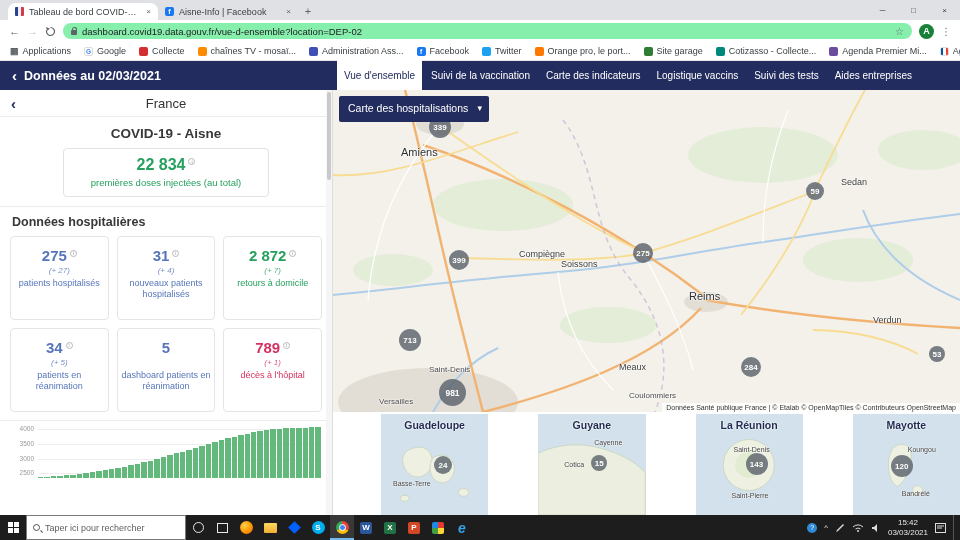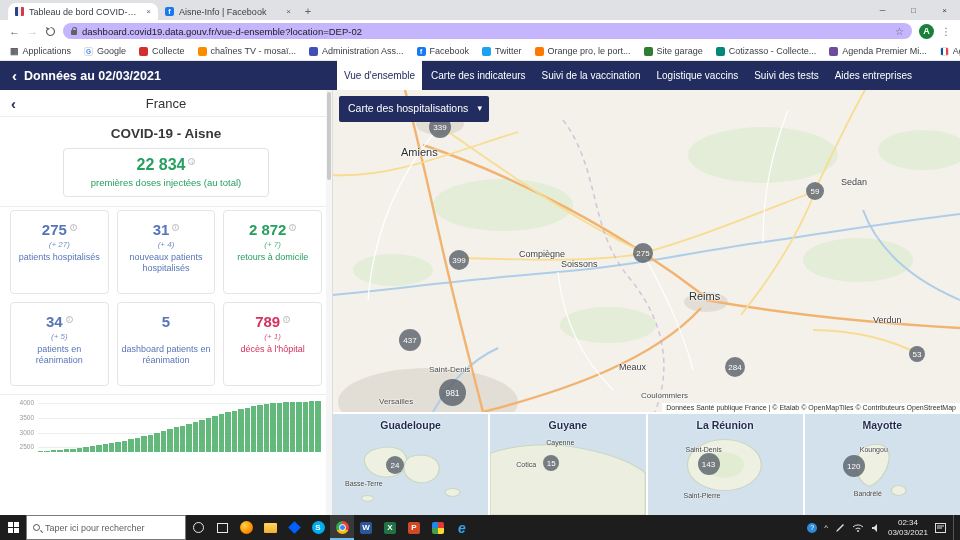--- a/index.html
+++ b/index.html
@@ -17,21 +17,21 @@
   .tab-title { overflow:hidden; text-overflow:ellipsis; white-space:nowrap; flex:1; }
   .tab-close { color:#5f6368; font-size:8px; flex:none; }
   .newtab { width:20px; text-align:center; color:#5f6368; font-size:11px; padding-bottom:3px; }
   .win-controls { margin-left:auto; display:flex; height:20px; }
   .wc { width:31px; height:20px; display:flex; align-items:center; justify-content:center; font-size:8px; color:#3c4043; }
 
   
   .addrbar { position:absolute; left:0; top:20px; width:960px; height:22px; background:#fff; display:flex; align-items:center; gap:7px; padding:0 9px; }
   .nav-ic { color:#5f6368; font-size:11px; line-height:1; }
   .nav-ic.disabled { color:#c4c7cb; }
-  .omnibox { flex:1; height:16px; background:#c4b5fd; border-radius:8px; display:flex; align-items:center; gap:5px; padding:0 8px; font-size:9.5px; color:#202124; }
+  .omnibox { flex:1; height:16px; background:#86efac; border-radius:8px; display:flex; align-items:center; gap:5px; padding:0 8px; font-size:9.5px; color:#202124; }
   .lock { position:relative; width:6px; height:5px; background:#5f6368; border-radius:1px; margin-top:3px; flex:none; }
   .lock::before { content:""; position:absolute; left:0.5px; top:-3.5px; width:3px; height:3px; border:1px solid #5f6368; border-bottom:none; border-radius:3px 3px 0 0; }
   .url-text { overflow:hidden; white-space:nowrap; text-overflow:ellipsis; }
   .ob-star { margin-left:auto; color:#5f6368; font-size:10px; }
   .avatar { width:15px; height:15px; border-radius:50%; background:#188038; color:#fff; font-size:9px; font-weight:bold; display:flex; align-items:center; justify-content:center; flex:none; }
   .menu-dots { color:#5f6368; font-size:10px; }
 
   
   .bookmarks { position:absolute; left:0; top:42px; width:960px; height:19px; background:#fff; border-bottom:1px solid #e7e7e7; display:flex; align-items:center; gap:13px; padding:0 10px; font-size:9px; color:#3c4043; overflow:hidden; }
   .bm { display:flex; align-items:center; gap:4px; white-space:nowrap; flex:none; }
@@ -83,29 +83,29 @@
   .bars { position:absolute; left:30px; right:3px; top:0; bottom:0; display:flex; align-items:flex-end; gap:1px; }
   .ebar { flex:1; background:#63b87b; min-width:2px; }
   .sb-scroll { position:absolute; right:0; top:0; width:6px; height:100%; background:#f5f5f5; }
   .sb-thumb { position:absolute; top:2px; left:1px; width:4px; height:88px; background:#c9c9c9; border-radius:2px; }
 
   
   .map { position:absolute; left:333px; top:90px; width:627px; height:322px; background:#f3f1ea; overflow:hidden; }
   .map-svg { position:absolute; left:0; top:0; }
   .layer-box { position:absolute; left:6px; top:6px; width:150px; background:#222c5e; color:#fff; border-radius:2px; padding:6px 20px 6px 9px; font-size:10.5px; line-height:1.3; }
   .layer-chevron { position:absolute; right:7px; top:50%; transform:translateY(-50%); font-size:9px; }
-  .bubble { position:absolute; border-radius:50%; background:rgba(84,92,102,.78); color:#fff; display:flex; align-items:center; justify-content:center; font-size:8px; font-weight:normal; }
+  .bubble { position:absolute; border-radius:50%; background:rgba(84,92,102,.78); color:#fff; display:flex; align-items:center; justify-content:center; font-size:8px; font-weight:bold; }
   .city { position:absolute; color:#3d3d3d; font-size:9px; text-shadow:0 0 2px #fff,0 0 2px #fff,0 0 3px #fff; white-space:nowrap; }
   .city-lg { font-size:11px; color:#2e2e2e; }
   .city-sm { font-size:8px; color:#4c4c4c; }
   .attribution { position:absolute; right:0; bottom:0; background:rgba(255,255,255,.82); font-size:7px; color:#333; padding:1px 4px; white-space:nowrap; }
 
   
   .insets { position:absolute; left:333px; top:412px; width:627px; height:103px; display:flex; gap:2px; background:#fff; border-top:2px solid #fff; }
-  .inset { flex:1; position:relative; background:#d2e1eb; overflow:hidden; }
+  .inset { flex:1; position:relative; background:#d2e1eb; overflow:hidden;margin-left:48px; }
   .inset-svg { position:absolute; left:0; top:0; width:100%; height:100%; }
   .inset-title { position:absolute; top:5px; left:0; right:0; text-align:center; font-size:10.5px; font-weight:bold; color:#1f2a52; text-shadow:0 0 2px #fff,0 0 2px #fff; }
   .iplace { position:absolute; font-size:7px; color:#444; text-shadow:0 0 2px #fff,0 0 2px #fff; white-space:nowrap; }
 
   
   .taskbar { position:absolute; left:0; top:515px; width:960px; height:25px; background:#1d1d1d; display:flex; align-items:center; color:#e8e8e8; }
   .tb-start { width:26px; height:25px; display:flex; align-items:center; justify-content:center; }
   .winlogo { width:11px; height:11px; display:grid; grid-template-columns:1fr 1fr; grid-template-rows:1fr 1fr; gap:1px; }
   .winlogo i { background:#fdfdfd; }
   .tb-search { width:160px; height:25px; background:#fff; border:1px solid #7a7a7a; display:flex; align-items:center; gap:5px; padding:0 6px; }
@@ -229,39 +229,40 @@
       </div>
   </div>
 
   <div class="dashnav">
     <div class="dash-back">
       <span class="dash-chev">‹</span>
       <span class="dash-date">Données au 02/03/2021</span>
     </div>
     <div class="dash-tabs">
       <div class="dash-tab active">Vue d'ensemble</div>
+      <div class="dash-tab">Suivi de la vaccination</div>
       <div class="dash-tab">Carte des indicateurs</div>
-      <div class="dash-tab">Suivi de la vaccination</div>
       <div class="dash-tab">Logistique vaccins</div>
       <div class="dash-tab">Suivi des tests</div>
       <div class="dash-tab">Aides entreprises</div>
     </div>
   </div>
 
   <div class="sidebar">
     <div class="france-row">
       <span class="france-chev">‹</span>
       <span>France</span>
     </div>
     <div class="covid-title">COVID-19 - Aisne</div>
     <div class="vacc-card">
       <div class="vacc-value"><span>22 834</span><span class="info-icon">i</span></div>
       <div class="vacc-label">premières doses injectées (au total)</div>
     </div>
     <div class="hr"></div>
+    <div class="section-title">Données hospitalières</div>
     <div class="stats-grid">
       <div class="stat-card c-blue">
         <div class="stat-value"><span>275</span><span class="info-icon">i</span></div>
         <div class="stat-delta">(+ 27)</div>
         <div class="stat-label">patients hospitalisés</div>
       </div>
       <div class="stat-card c-blue">
         <div class="stat-value"><span>31</span><span class="info-icon">i</span></div>
         <div class="stat-delta">(+ 4)</div>
         <div class="stat-label">nouveaux patients hospitalisés</div>
@@ -396,44 +397,44 @@
 
     <div class="city city-lg" style="left:68px;top:56px">Amiens</div>
     <div class="city" style="left:508px;top:87px">Sedan</div>
     <div class="city" style="left:186px;top:159px">Compiègne</div>
     <div class="city" style="left:228px;top:169px">Soissons</div>
     <div class="city city-lg" style="left:356px;top:200px">Reims</div>
     <div class="city" style="left:540px;top:225px">Verdun</div>
     <div class="city city-sm" style="left:96px;top:275px">Saint-Denis</div>
     <div class="city" style="left:286px;top:272px">Meaux</div>
     <div class="city city-sm" style="left:46px;top:307px">Versailles</div>
-    <div class="city city-sm" style="left:308px;top:301px">Coulommiers</div>
+    <div class="city city-sm" style="left:296px;top:301px">Coulommiers</div>
 
     <div class="bubble" style="left:96px;top:26px;width:22px;height:22px">
         <span>339</span>
       </div>
     <div class="bubble" style="left:473px;top:92px;width:18px;height:18px">
         <span>59</span>
       </div>
     <div class="bubble" style="left:116px;top:160px;width:20px;height:20px">
         <span>399</span>
       </div>
     <div class="bubble" style="left:300px;top:153px;width:20px;height:20px">
         <span>275</span>
       </div>
     <div class="bubble" style="left:66px;top:239px;width:22px;height:22px">
-        <span>437</span>
+        <span>713</span>
       </div>
     <div class="bubble" style="left:106px;top:289px;width:27px;height:27px;font-size:8.5px">
         <span>981</span>
       </div>
-    <div class="bubble" style="left:392px;top:267px;width:20px;height:20px">
+    <div class="bubble" style="left:408px;top:267px;width:20px;height:20px">
         <span>284</span>
       </div>
-    <div class="bubble" style="left:576px;top:256px;width:16px;height:16px">
+    <div class="bubble" style="left:596px;top:256px;width:16px;height:16px">
         <span>53</span>
       </div>
 
     <div class="layer-box">
       <span>Carte des hospitalisations</span>
       <span class="layer-chevron">▾</span>
     </div>
     <div class="attribution">Données Santé publique France | © Etalab © OpenMapTiles © Contributeurs OpenStreetMap</div>
   </div>
 
@@ -545,21 +546,21 @@
         </svg>
       <svg width="12" height="9">
           <path d="M1,4 A7,7 0 0 1 11,4" stroke="#ddd" fill="none"></path>
           <path d="M3.5,6 A4,4 0 0 1 8.5,6" stroke="#ddd" fill="none"></path>
           <circle cx="6" cy="8" r="1" fill="#ddd"></circle>
         </svg>
       <svg width="10" height="10">
           <path d="M1,4 H3 L6,1 V9 L3,6 H1 Z" fill="#ddd"></path>
         </svg>
       <div class="clock">
-        <div>02:34</div>
+        <div>15:42</div>
         <div>03/03/2021</div>
       </div>
       <svg width="11" height="10">
           <rect x="0.5" y="0.5" width="10" height="9" fill="none" stroke="#ddd"></rect>
           <path d="M2,3 H9 M2,5 H7" stroke="#ddd"></path>
         </svg>
       <span class="desk-sliver"></span>
     </div>
   </div>
 

